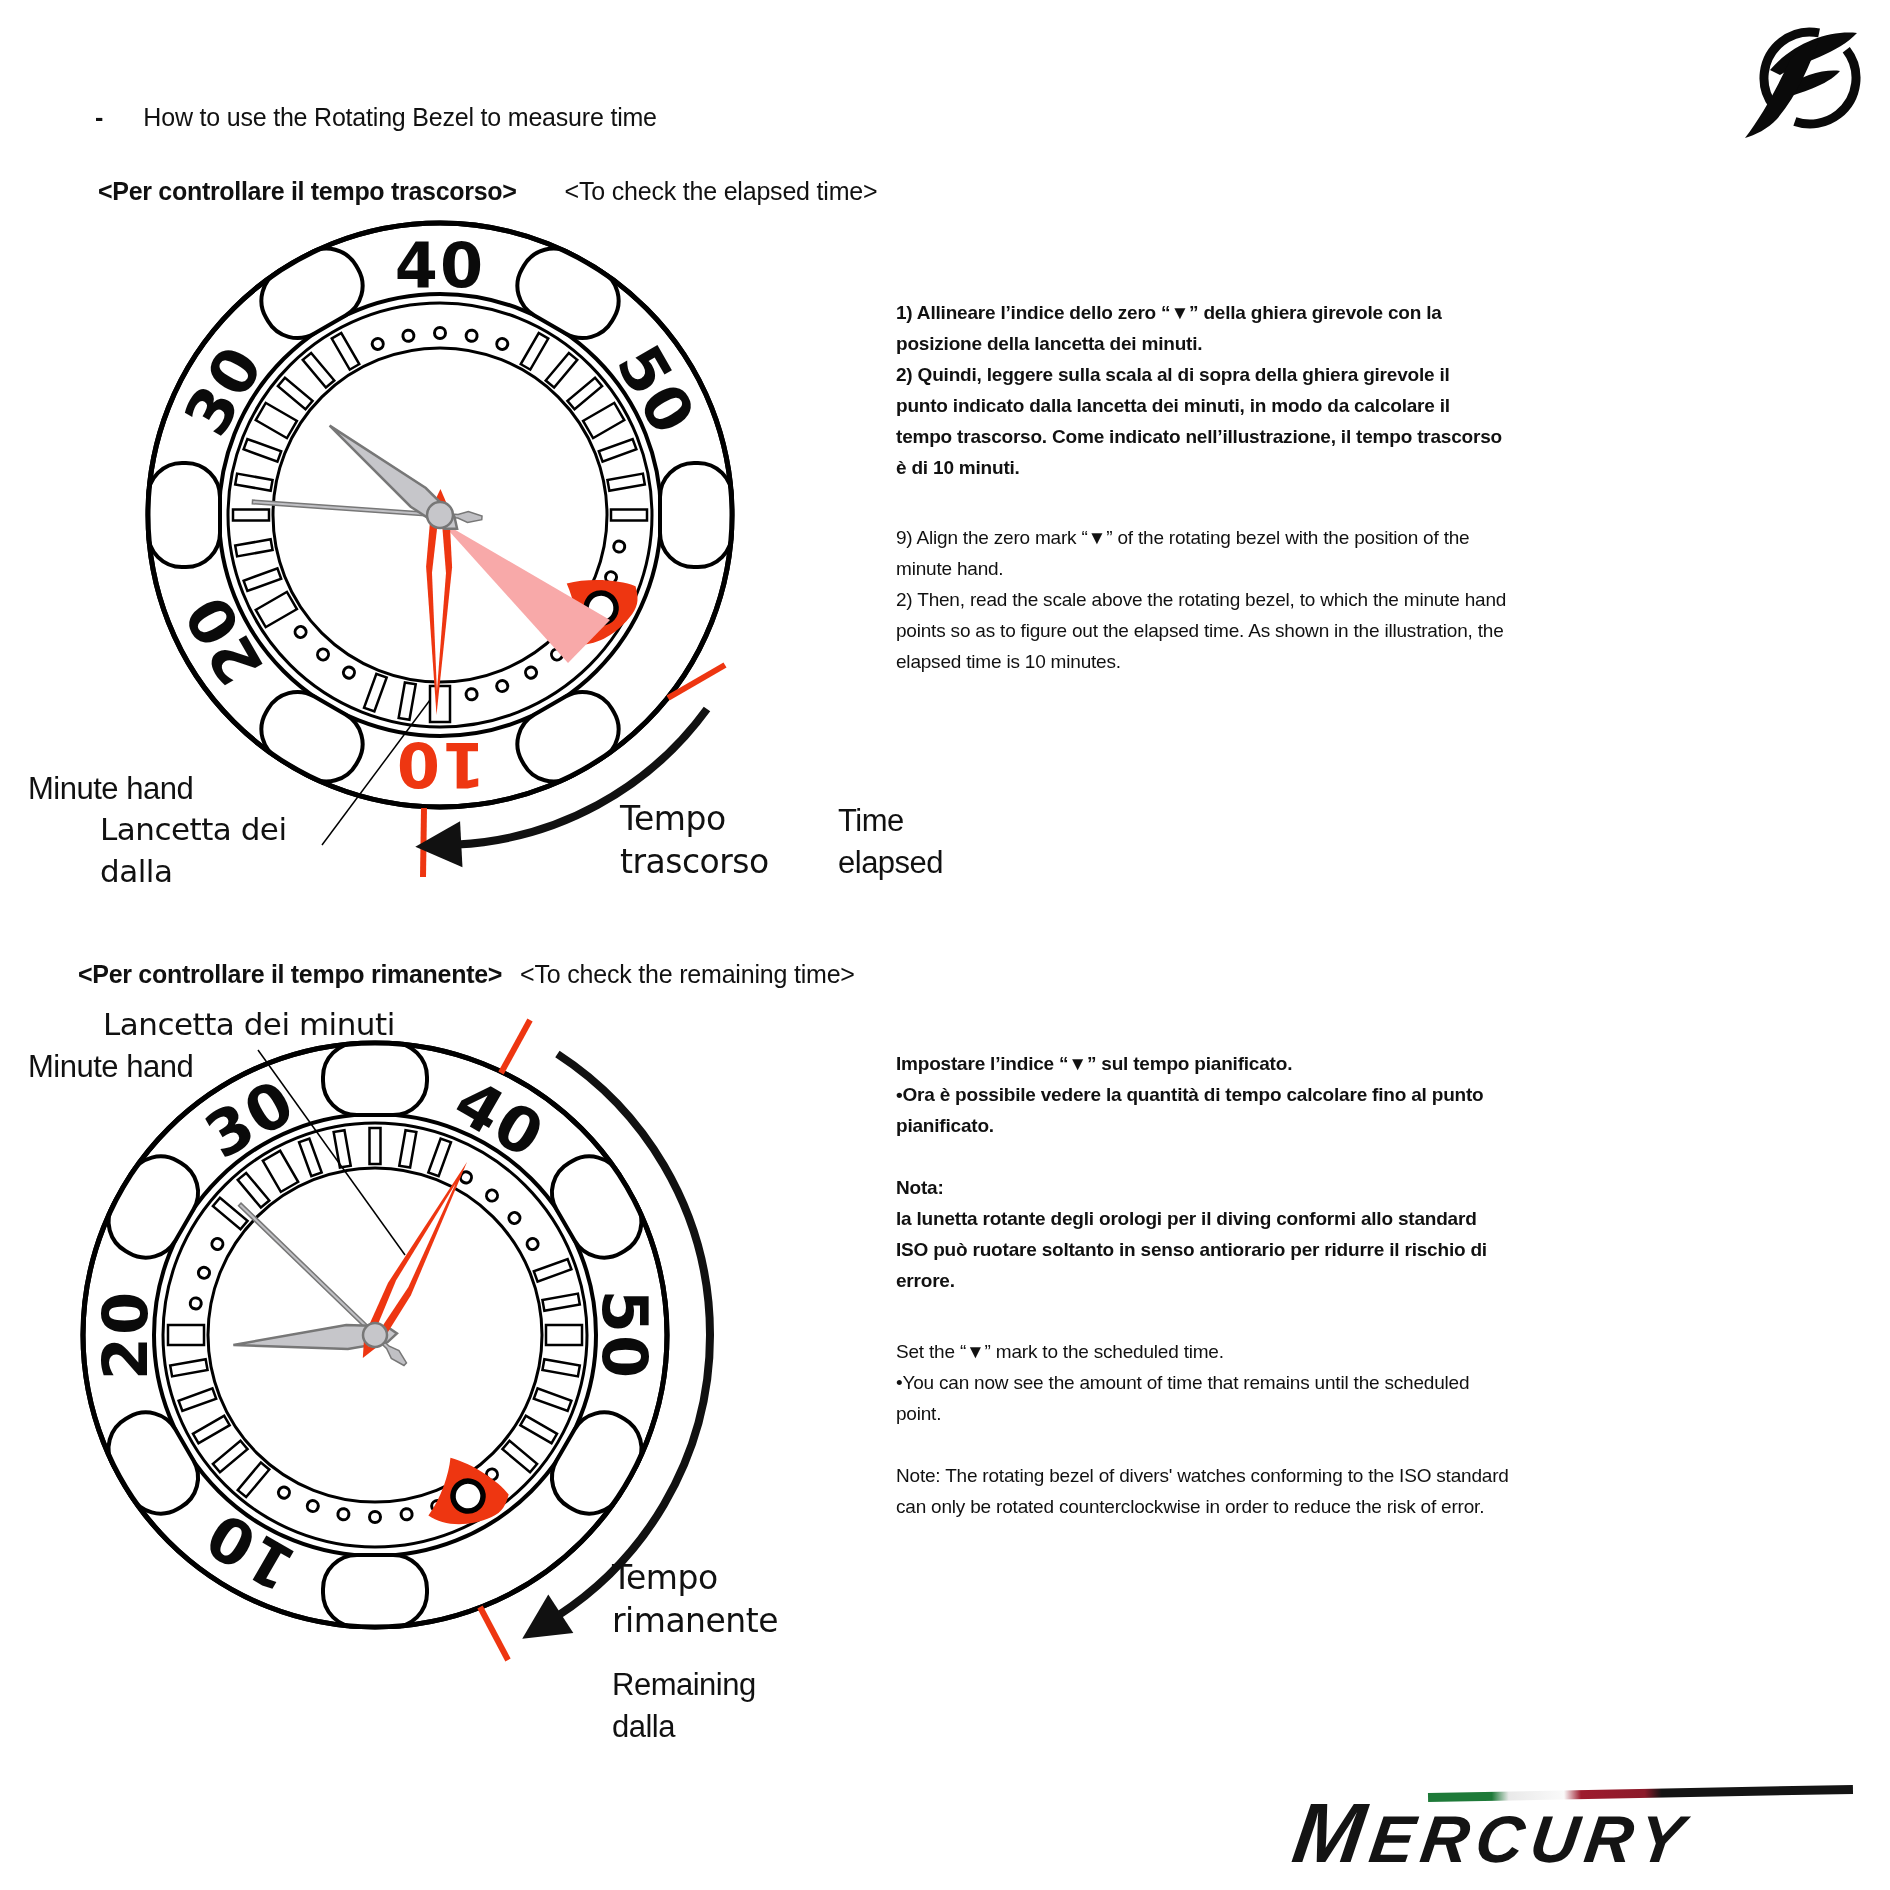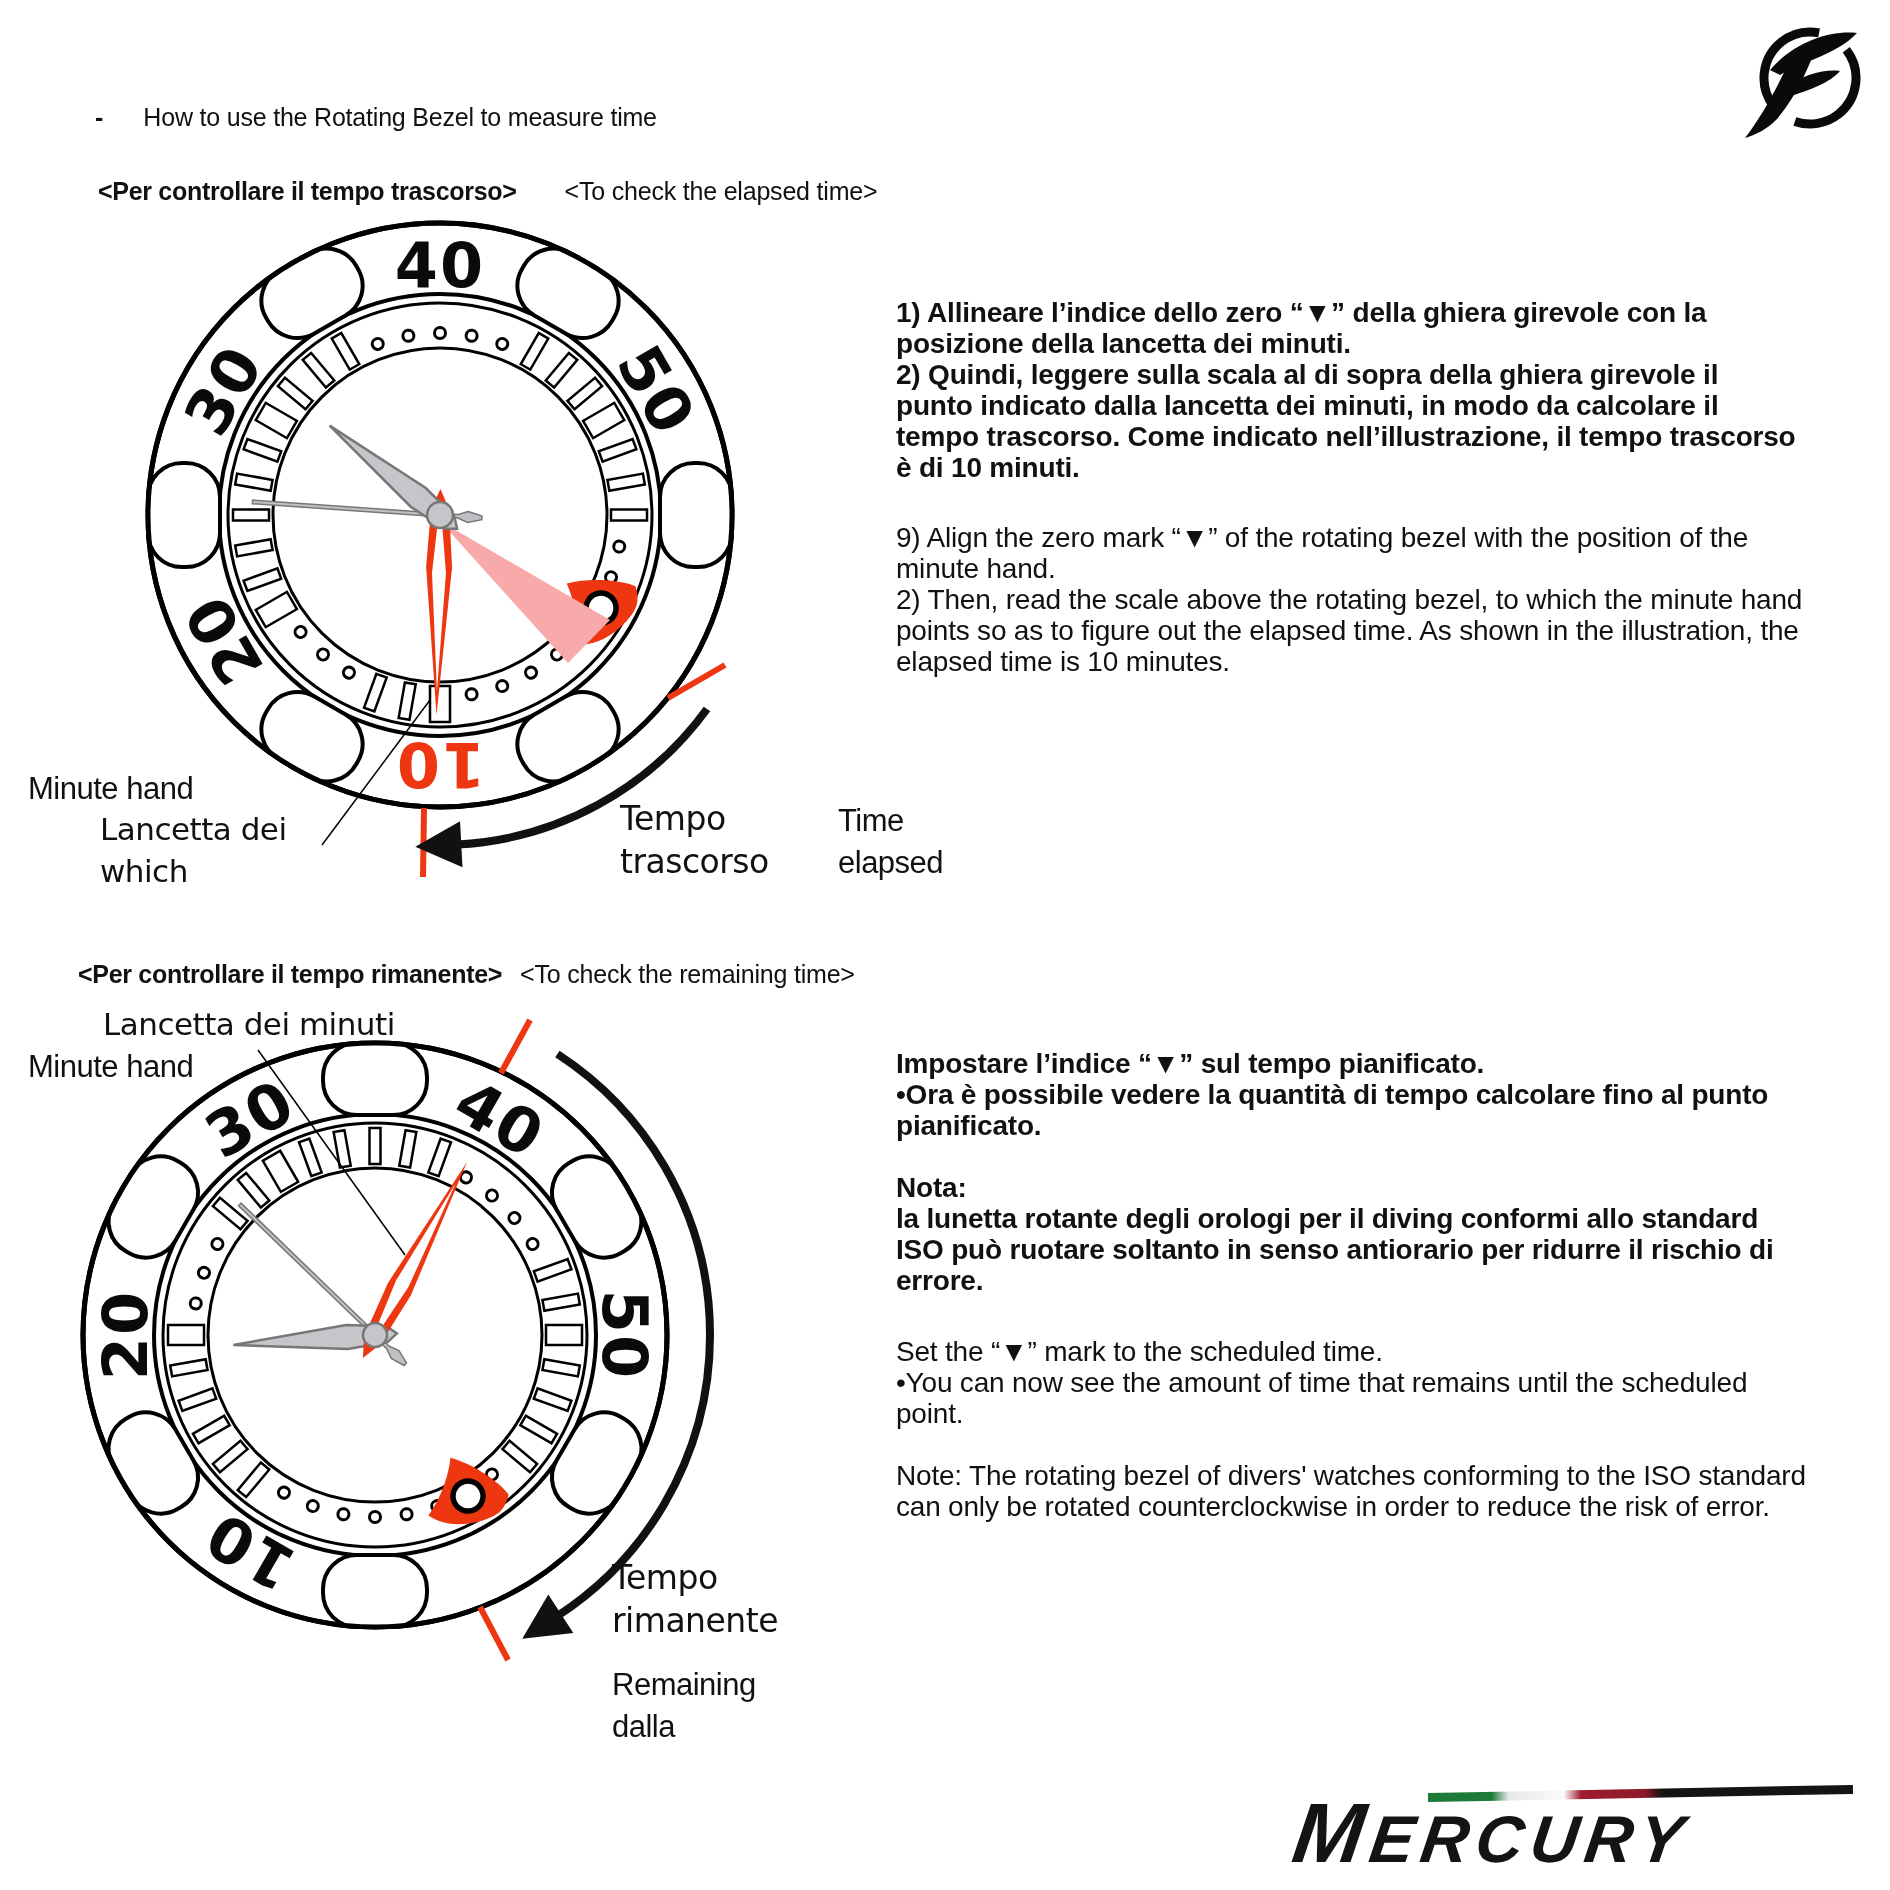--- a/index.html
+++ b/index.html
@@ -10,21 +10,21 @@
   }
   .abs{position:absolute;}
   
   .hrow{display:flex;align-items:baseline;font-size:25px;white-space:nowrap;}
   .hrow .dash{margin-right:22px;font-weight:bold;}
   .hrow .it{font-weight:bold;letter-spacing:-0.3px;}
   .hrow .en{font-weight:normal;letter-spacing:-0.2px;}
   .gap48{margin-left:48px;}
   .gap20{margin-left:18px;text-align:right;}
   
-  .para{font-size:28px;line-height:31px;white-space:pre-line;width:960px;letter-spacing:-0.2px;}
+  .para{font-size:19px;line-height:31px;white-space:pre-line;width:960px;letter-spacing:-0.2px;}
   .para.bold{font-weight:bold;}
   
   .lbl{white-space:pre-line;}
   .lbl-en{font-size:31px;line-height:42px;letter-spacing:-0.5px;}
   .lbl-it{font-family:"DejaVu Sans",sans-serif;font-size:31px;line-height:42px;letter-spacing:-0.5px;}
   .lbl-it-b{font-family:"DejaVu Sans",sans-serif;font-weight:normal;font-size:33px;line-height:43px;letter-spacing:-0.5px;}
   
   svg.watch{position:absolute;overflow:visible;}
   .bz{font-family:"DejaVu Sans",sans-serif;font-weight:800;font-size:62px;letter-spacing:2px;fill:#0a0a0a;}
   .bz.red{fill:#ee3611;}
@@ -164,21 +164,21 @@
 tempo trascorso. Come indicato nell’illustrazione, il tempo trascorso
 è di 10 minuti.</div>
 <div class="abs para" style="left:896px;top:522px">9) Align the zero mark “▼” of the rotating bezel with the position of the
 minute hand.
 2) Then, read the scale above the rotating bezel, to which the minute hand
 points so as to figure out the elapsed time. As shown in the illustration, the
 elapsed time is 10 minutes.</div>
 
 <div class="abs lbl lbl-en" style="left:28px;top:768px">Minute hand</div>
 <div class="abs lbl lbl-it" style="left:100px;top:808px">Lancetta dei
-which</div>
+dalla</div>
 <div class="abs lbl lbl-it-b" style="left:620px;top:797px">Tempo
 trascorso</div>
 <div class="abs lbl lbl-en" style="left:838px;top:800px">Time
 elapsed</div>
 
 <div class="abs hrow" style="left:78px;top:960px">
   <span class="it">&lt;Per controllare il tempo rimanente&gt;</span>
   <span class="en gap20">&lt;To check the remaining time&gt;</span>
 </div>
 

